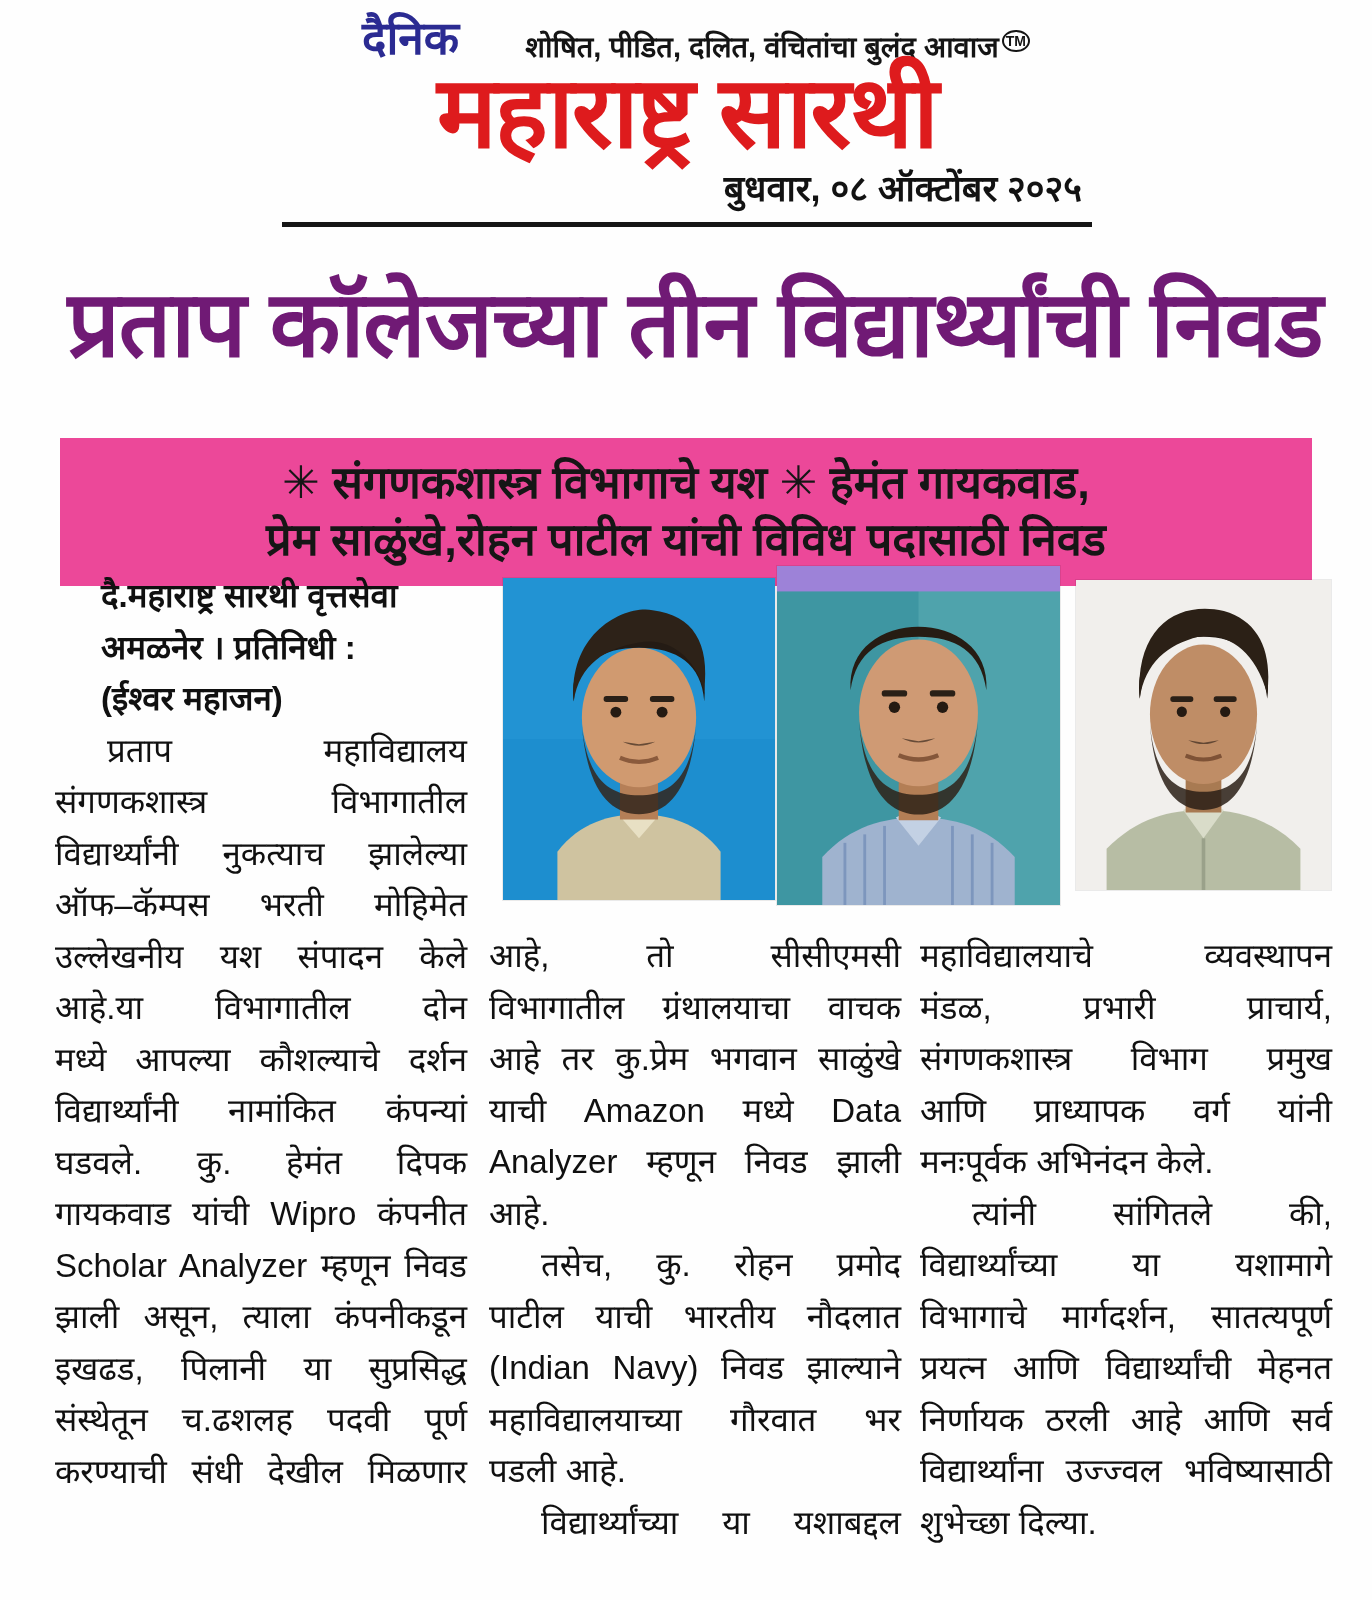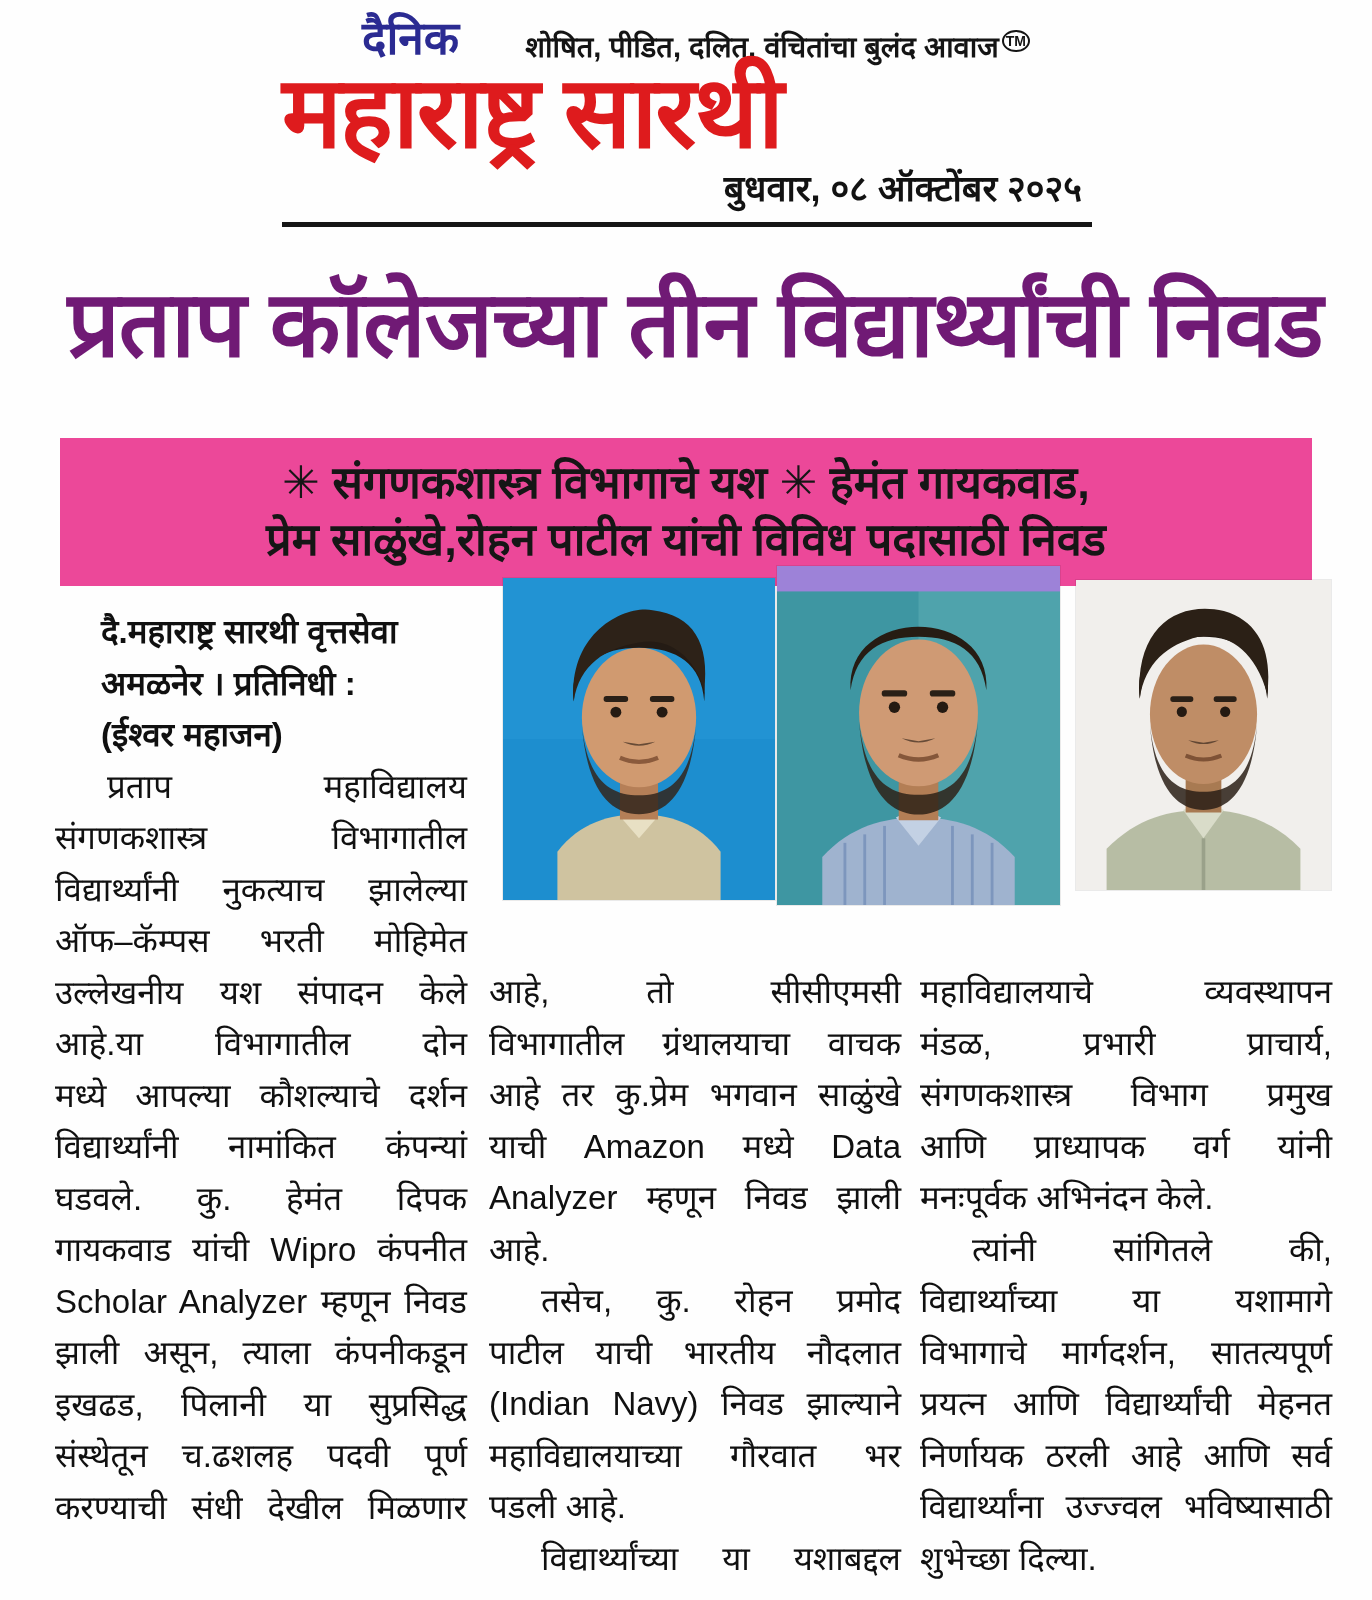--- a/index.html
+++ b/index.html
@@ -9,36 +9,36 @@
     font-family:"Liberation Sans","DejaVu Sans",sans-serif;
   }
   .page { position:relative; width:1372px; height:1600px; overflow:hidden; background:#fefefe;padding-left:18px; }
 
   
   .masthead { position:absolute; left:282px; top:14px; width:810px; }
   .mast-row { display:flex; align-items:flex-start; }
   .daily { margin-left:80px; font-size:46px; font-weight:bold; color:#2b2b92; line-height:1.05; }
   .tagline { margin-left:66px; margin-top:12px; font-size:29px; font-weight:bold; color:#141414; white-space:nowrap;text-align:center; }
   .tm { font-size:14px; font-weight:bold; border:2px solid #141414; border-radius:50%; padding:1px 2px; margin-left:3px; vertical-align:super; }
-  .mast-title { font-size:100px; font-weight:800; color:#de1b1d; text-align:left; line-height:1.02; margin-top:-4px; white-space:nowrap; letter-spacing:-2px; }
+  .mast-title { font-size:100px; font-weight:800; color:#de1b1d; text-align:center; line-height:1.02; margin-top:-4px; white-space:nowrap; letter-spacing:-2px; }
   .mast-date { text-align:right; font-size:36px; font-weight:bold; color:#121212; padding-right:10px; margin-top:0px; }
   .mast-rule { border-bottom:5px solid #151515; margin-top:10px; }
 
   
   .headline { position:absolute; top:258px; left:0; width:100%; margin:0; text-align:center;
               font-size:92px; font-weight:800; color:#701a75; white-space:nowrap; letter-spacing:-1px; }
 
   
   .subhead { position:absolute; top:438px; left:60px; width:1252px; background:#ec4899;
              padding:16px 0 18px; text-align:center; }
   .subhead-line { font-size:45px; font-weight:bold; color:#161616; line-height:57px; white-space:nowrap; }
 
   
   .content { position:absolute; top:566px; left:0; width:1372px; height:1034px; }
-  .col { position:absolute; width:412px; font-size:33px; line-height:51.5px; color:#101010;margin-top:36px; }
+  .col { position:absolute; width:412px; font-size:33px; line-height:51.5px; color:#101010; }
   .col1 { left:55px;  top:4px; }
   .col2 { left:489px; top:364px; }
   .col3 { left:920px; top:364px; }
 
   .ln { text-align:justify; text-align-last:justify; }
   .ln.l { text-align:right; text-align-last:left; }
   .ln.b { font-weight:bold; text-align:left; text-align-last:left; margin-left:46px; }
   .ln.i { text-indent:52px; }
 
   

